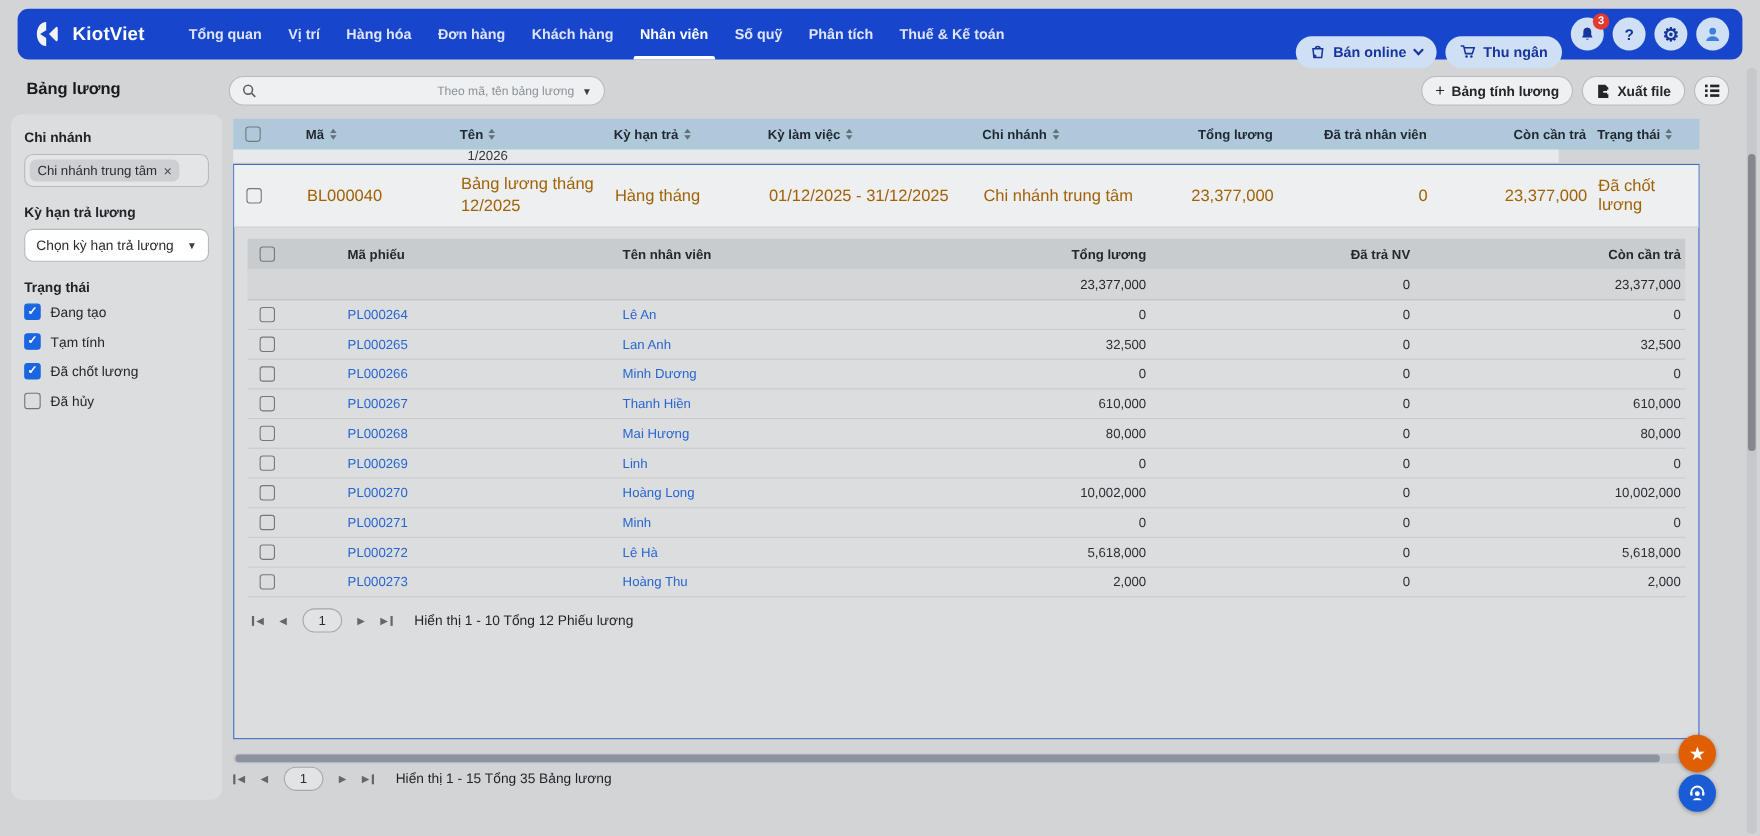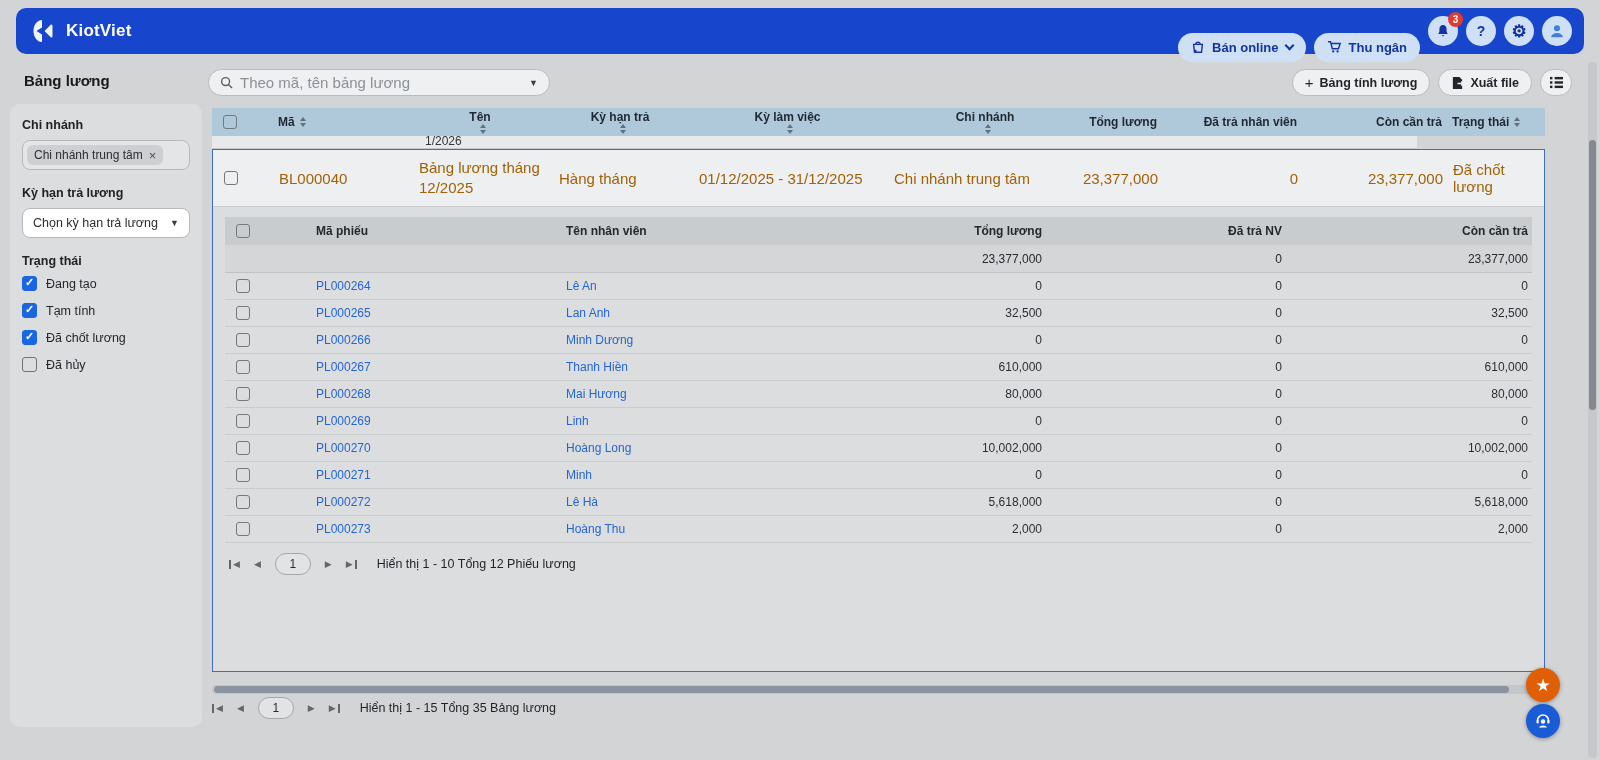--- a/index.html
+++ b/index.html
@@ -34,29 +34,29 @@
   .chip-x{font-size:13px;color:#4a4e53;cursor:pointer;line-height:1;}
   .select-box{background:#ffffff;border:1px solid #b7b9bc;border-radius:8px;height:30px;display:flex;align-items:center;justify-content:space-between;padding:0 10px;font-size:12.5px;color:#2a2d31;margin-bottom:16px;cursor:pointer;}
   .caret{font-size:9px;color:#3a3e44;}
   .cb-row{display:flex;align-items:center;gap:9px;margin-bottom:12px;cursor:pointer;}
   .cb{width:15px;height:15px;border-radius:3px;border:1.5px solid #70747a;background:transparent;flex:0 0 auto;position:relative;}
   .cb.checked{background:#1a66e0;border-color:#1a66e0;}
   .cb.checked::after{content:"✓";position:absolute;left:2px;top:-1px;color:#fff;font-size:11px;font-weight:bold;}
   .cb-label{font-size:12.5px;color:#24272b;}
   
   .search-bar{position:absolute;left:208px;top:69px;width:342px;height:27px;background:#eff0f1;border:1px solid #b9bcbf;border-radius:14px;display:flex;align-items:center;gap:7px;padding:0 11px;}
-  .search-bar input{border:none;outline:none;background:transparent;flex:1;font-size:15px;color:#5a6068;font-family:"Liberation Sans",sans-serif;}
+  .search-bar input{border:none;outline:none;background:transparent;flex:1;font-size:11px;color:#5a6068;font-family:"Liberation Sans",sans-serif;text-align:right;}
   .search-bar input::placeholder{color:#8a9097;}
   .top-actions{position:absolute;right:28px;top:69px;display:flex;gap:8px;}
   .btn-light{background:#eff0f1;border:1px solid #b9bcbf;border-radius:14px;height:27px;display:flex;align-items:center;gap:6px;padding:0 12px;font-size:12.5px;font-weight:bold;color:#22262b;cursor:pointer;white-space:nowrap;}
   .icon-btn{width:32px;padding:0;justify-content:center;}
   
   .outer-header{position:absolute;left:212px;top:108px;width:1333px;height:28px;background:#afc9db;display:grid;grid-template-columns:36px 154px 140px 140px 195px 200px 90px 140px 145px 1fr;align-items:center;font-size:12px;font-weight:bold;color:#1f2731;}
   .hc{display:flex;align-items:center;}
-  .hc.pad{padding-left:16px;flex-direction:column;}
+  .hc.pad{padding-left:16px;}
   .hc.first{padding-left:30px;}
   .hc.right{justify-content:flex-end;padding-right:10px;}
   .hc.cbcell{justify-content:center;}
   .sort{display:inline-flex;flex-direction:column;gap:2px;margin-left:5px;opacity:.6;}
   .sort i{display:block;width:0;height:0;border-left:3.5px solid transparent;border-right:3.5px solid transparent;}
   .sort .up{border-bottom:4px solid #2c3642;}
   .sort .down{border-top:4px solid #2c3642;}
   .partial-row{position:absolute;left:212px;top:136px;width:1205px;height:13px;background:#e8e9ea;overflow:hidden;border-bottom:1px solid #c6c8ca;}
   .partial-row span{position:absolute;left:213px;top:-2px;font-size:12px;color:#33373c;}
   
@@ -110,20 +110,31 @@
 <body>
 
 <div class="navbar">
   <div class="logo-wrap">
     <svg width="26" height="26" viewBox="0 0 26 26">
       <path d="M10 2 C5 2 1.5 7 1.5 13 C1.5 19 5 24 10 24 L10 16.5 L4.5 13 L10 9.5 Z" fill="#f2f3f5"></path>
       <path d="M19 6.5 L12.5 13 L19 19.5 Q20.5 20 20.5 18 L20.5 8 Q20.5 6 19 6.5 Z" fill="#f2f3f5"></path>
     </svg>
     <span class="brand">KiotViet</span>
   </div>
+  <div class="nav-menu" id="nav-menu">
+      <div class="nav-item">Tổng quan</div>
+      <div class="nav-item">Vị trí</div>
+      <div class="nav-item">Hàng hóa</div>
+      <div class="nav-item">Đơn hàng</div>
+      <div class="nav-item">Khách hàng</div>
+      <div class="nav-item active">Nhân viên</div>
+      <div class="nav-item">Số quỹ</div>
+      <div class="nav-item">Phân tích</div>
+      <div class="nav-item">Thuế &amp; Kế toán</div>
+    </div>
   <div class="nav-right">
     <div class="pill">
       <svg width="14" height="14" viewBox="0 0 16 16">
         <path d="M3 5 h10 l-1 9 H4 Z" fill="none" stroke="#16339e" stroke-width="1.6"></path>
         <path d="M5.5 5 a2.5 2.5 0 0 1 5 0" fill="none" stroke="#16339e" stroke-width="1.6"></path>
         <path d="M5 11 v3 M3.5 12.5 h3" stroke="#16339e" stroke-width="1.4"></path>
       </svg>
       <span>Bán online</span>
       <span class="chev"></span>
     </div>

